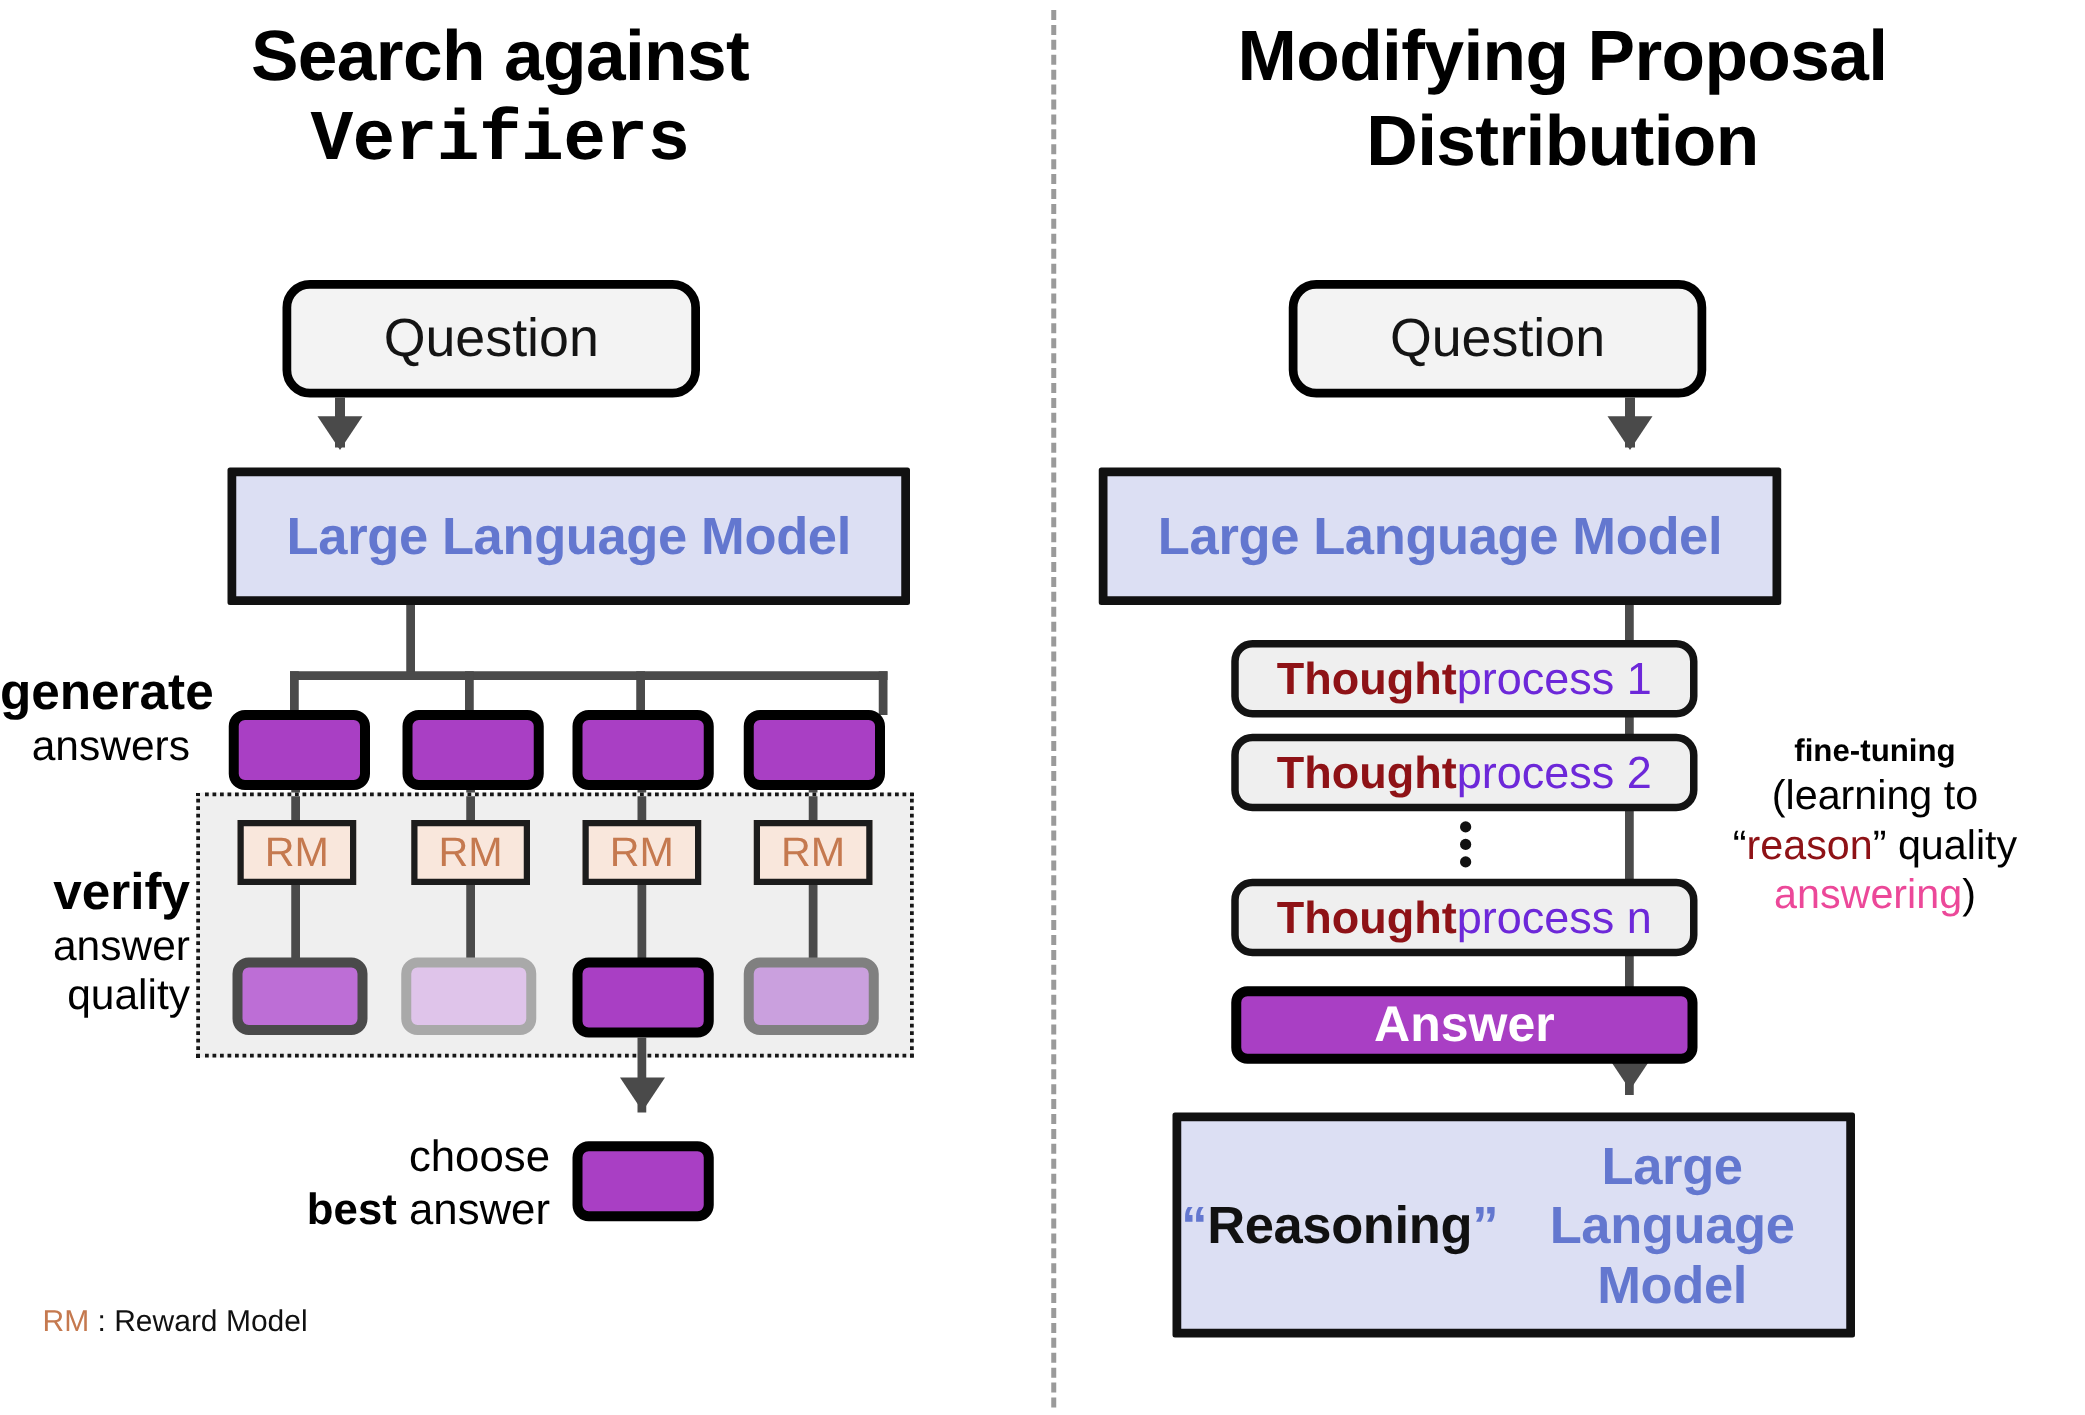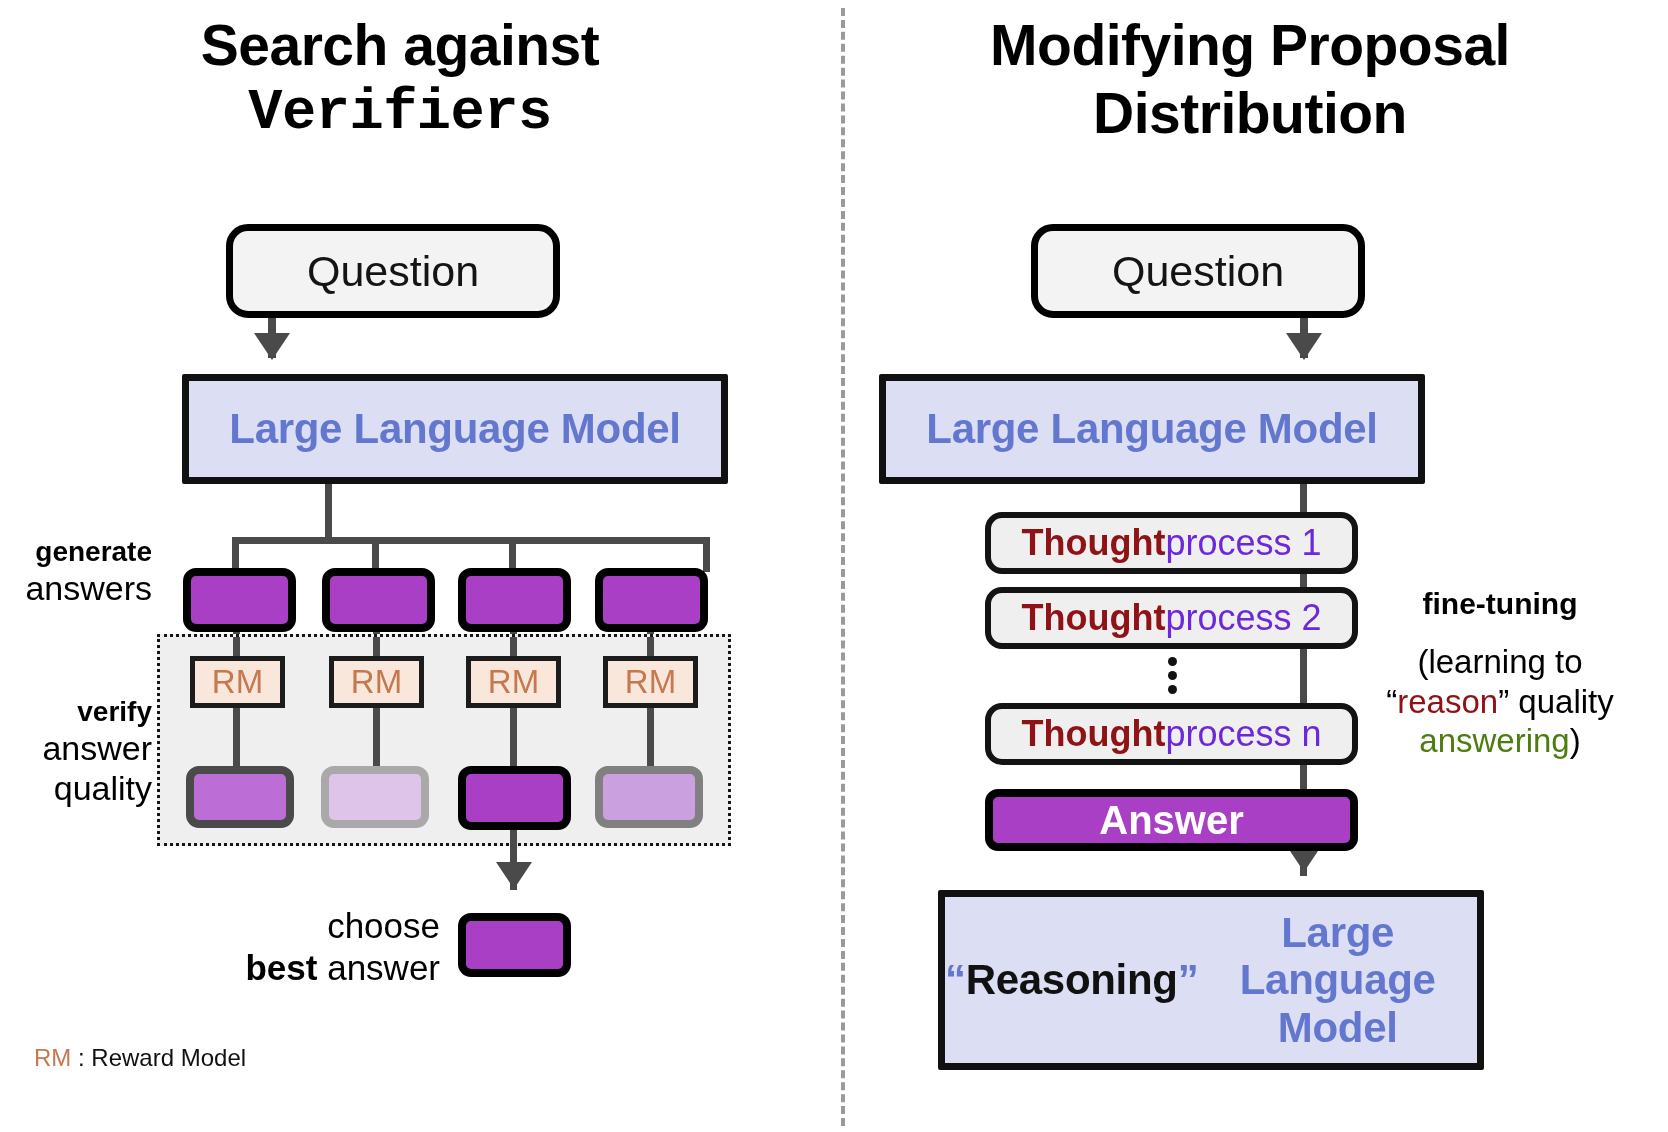--- a/index.html
+++ b/index.html
@@ -69,21 +69,21 @@
     width:0;height:0;
     border-left:18px solid transparent;
     border-right:18px solid transparent;
     border-top:27px solid #4a4a4a;
   }
 
   
   .side-label{
     text-align:right;font-size:34px;color:#000;line-height:1.16;
   }
-  .side-label b{font-weight:700;font-size:28px;margin-top:10px;}
+  .side-label b{font-weight:700;font-size:41px;margin-top:10px;}
 
   
   .thought-box{
     background:#efefef;border:6px solid #131313;border-radius:17px;
     font-size:36px;line-height:1;
     color:#5e5e5e;font-weight:600;
     gap:0;
   }
   .thought-box .t-strong{color:#8e1216;font-weight:700;}
   .thought-box .t-rest{color:#6d28d9;font-weight:500;}
@@ -95,23 +95,23 @@
 
   .vdots{
     display:flex;flex-direction:column;align-items:center;justify-content:space-between;
   }
   .vdots i{display:block;width:9px;height:9px;border-radius:50%;background:#111;}
 
   
   .ft-caption{
     text-align:center;font-size:33px;color:#000;line-height:1.2;
   }
-  .ft-caption .ft-title{font-weight:700;font-size:30px;display:block;margin-bottom:20px;}
+  .ft-caption .ft-title{font-weight:700;font-size:25px;display:block;margin-bottom:0;}
   .ft-caption .ft-reason{color:#8e1216;}
-  .ft-caption .ft-answering{color:#4d7c0f;}
+  .ft-caption .ft-answering{color:#ec4899;}
 
   
   .legend{font-size:24px;color:#111;}
   .legend .lg-rm{color:#c5794f;}
 
   .choose-label{
     text-align:right;font-size:35px;color:#000;line-height:1.2;
   }
   .choose-label b{font-weight:700;}
 </style>

